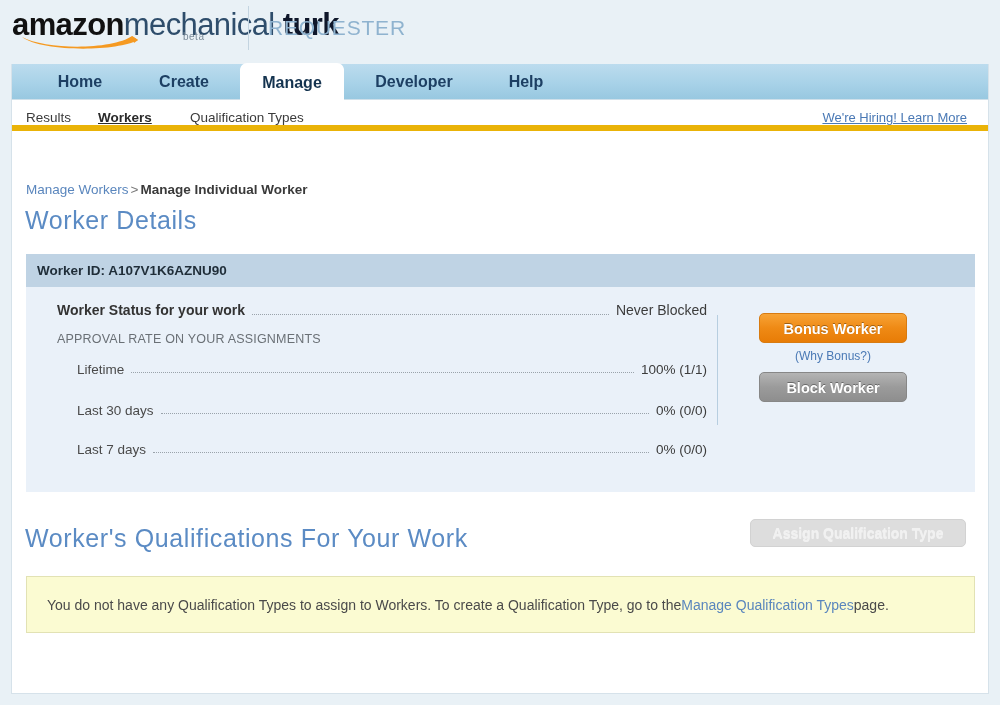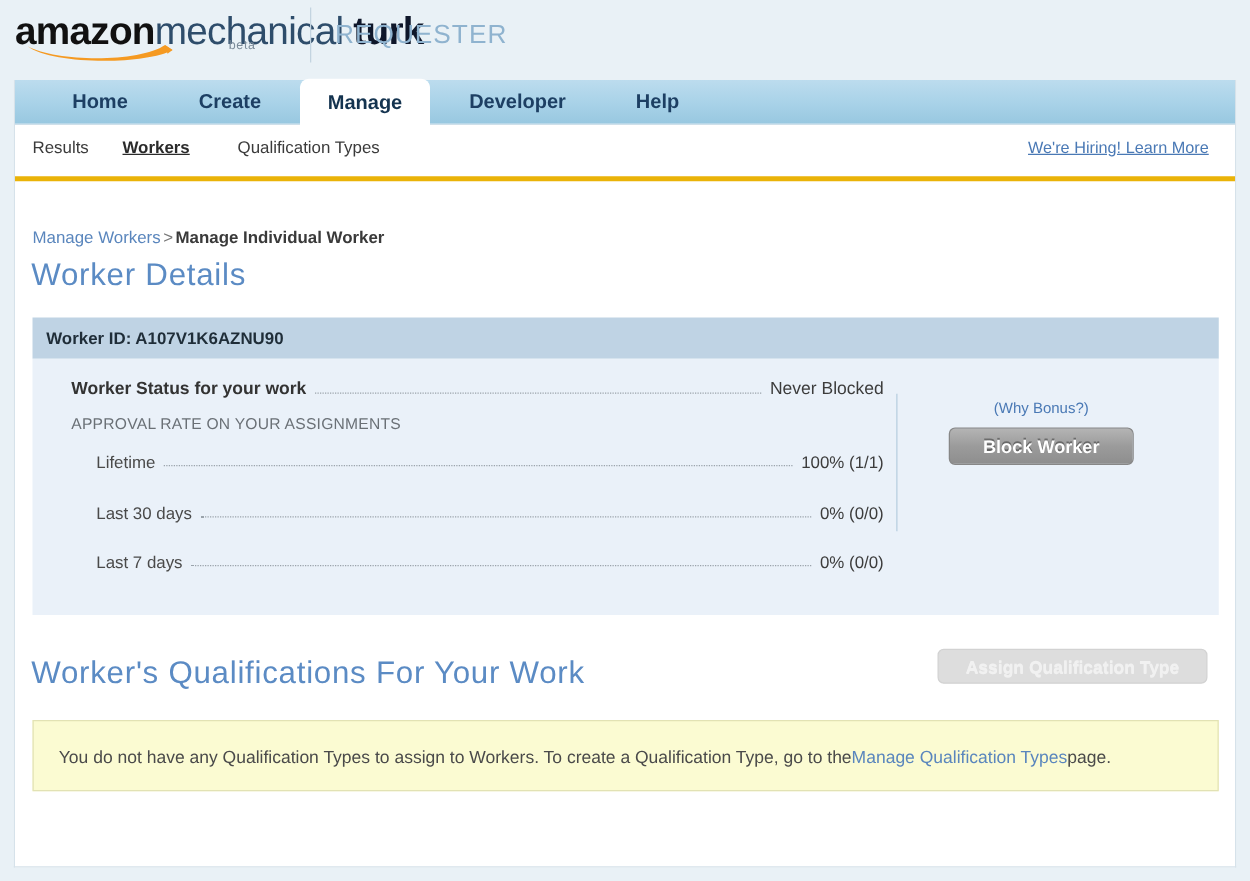--- a/index.html
+++ b/index.html
@@ -87,23 +87,23 @@
   }
   #tab0 { left: 16px;  width: 104px; }
   #tab1 { left: 120px; width: 104px; }
   #tab2 { left: 228px; width: 104px; }
   #tab3 { left: 336px; width: 132px; }
   #tab4 { left: 468px; width: 92px; }
 
   
   .subnav {
     position: absolute; left: 0; top: 37px;
-    width: 976px; height: 44px;
+    width: 976px; height: 30px;
     background: #ffffff;
-    border-bottom: 4px solid #eab308;
+    border-bottom: 6px solid #eab308;
   }
   .subnav-item {
     position: absolute; top: 9px;
     font-size: 13.5px; color: #3b3b3b; cursor: pointer;
   }
   .subnav-item.sel { font-weight: bold; text-decoration: underline; color: #2b2b2b; }
   #sub0 { left: 14px; }
   #sub1 { left: 86px; }
   #sub2 { left: 178px; }
   .hiring-link {
@@ -302,20 +302,21 @@
 
           <div class="rate-row" id="rate2">
             <span class="lbl">Last 7 days</span>
             <span class="dots"></span>
             <span class="val">0% (0/0)</span>
           </div>
 
           <div class="vdiv"></div>
 
           <div class="btn-col">
+            <div class="btn btn-bonus">Bonus Worker</div>
             <span class="why-bonus">(Why Bonus?)</span>
             <div class="btn btn-block">Block Worker</div>
           </div>
 
         </div>
       </div>
 
       <div class="qual-title">Worker's Qualifications For Your Work</div>
       <div class="assign-btn">Assign Qualification Type</div>
 

